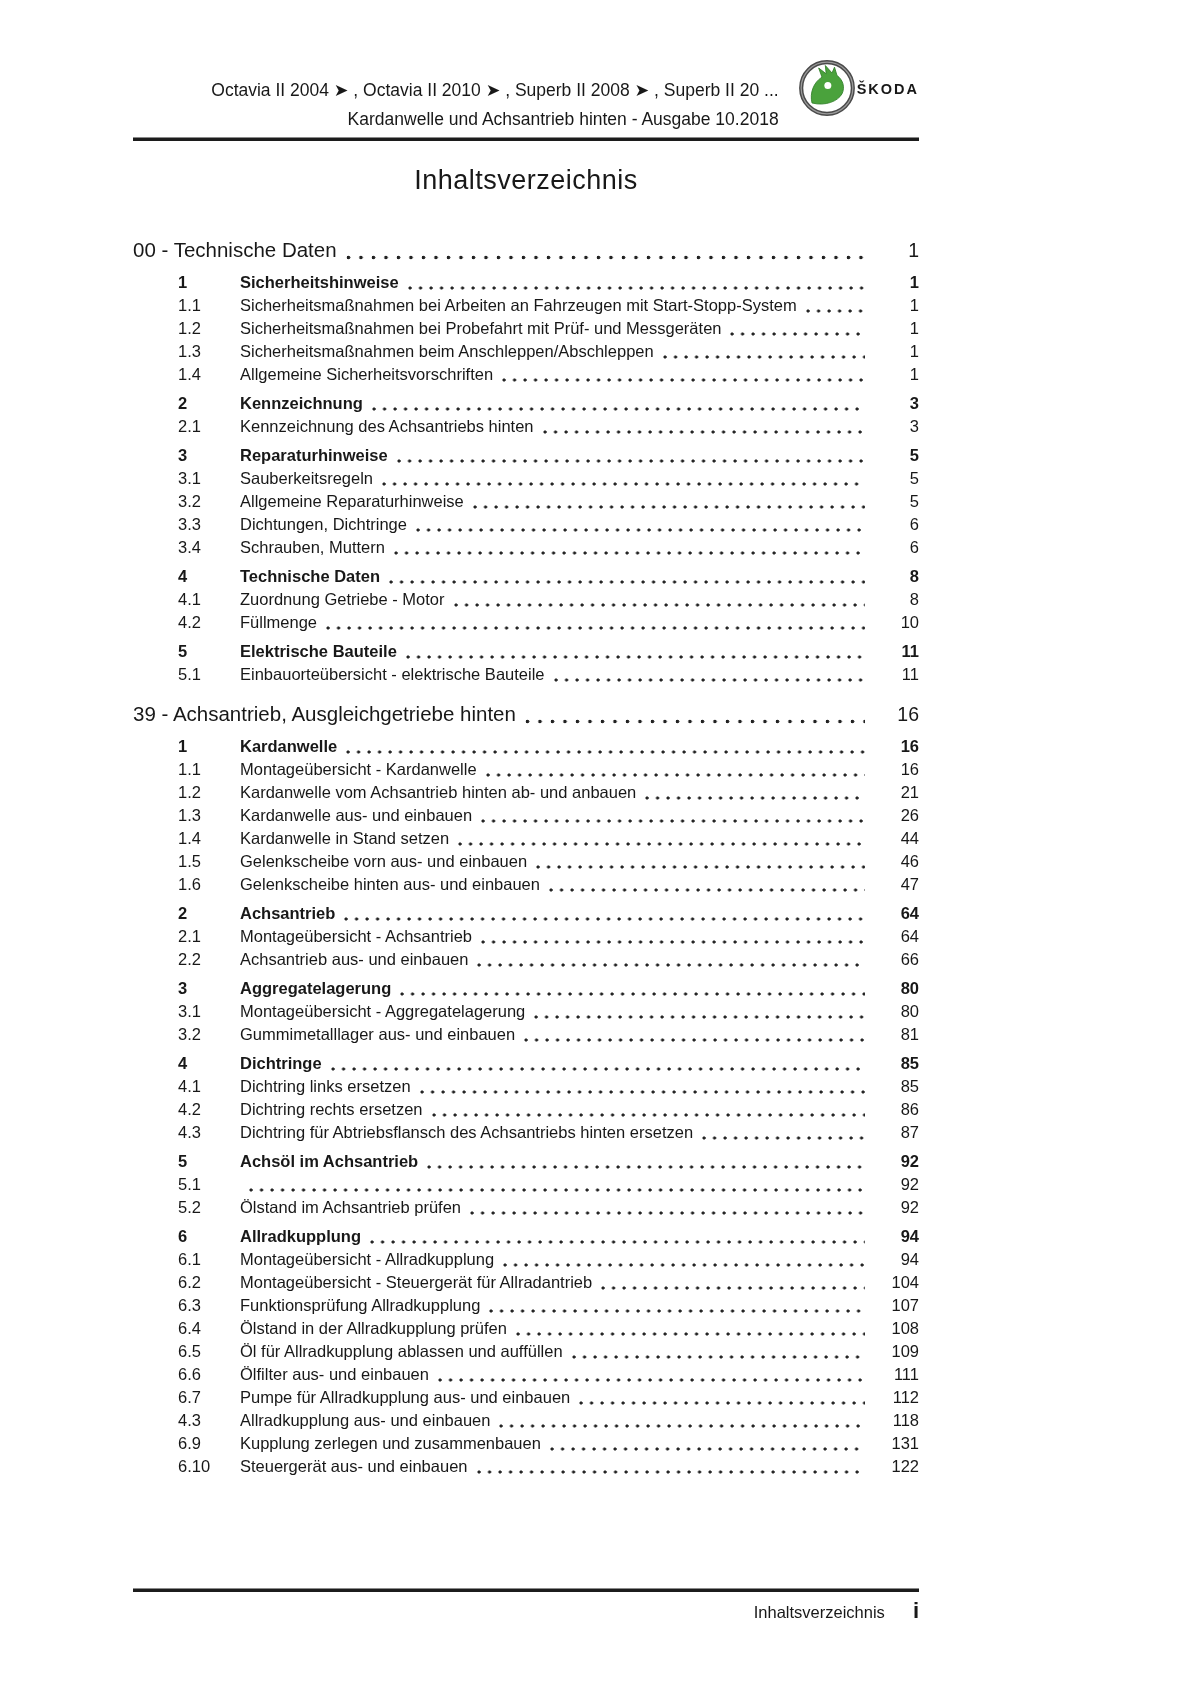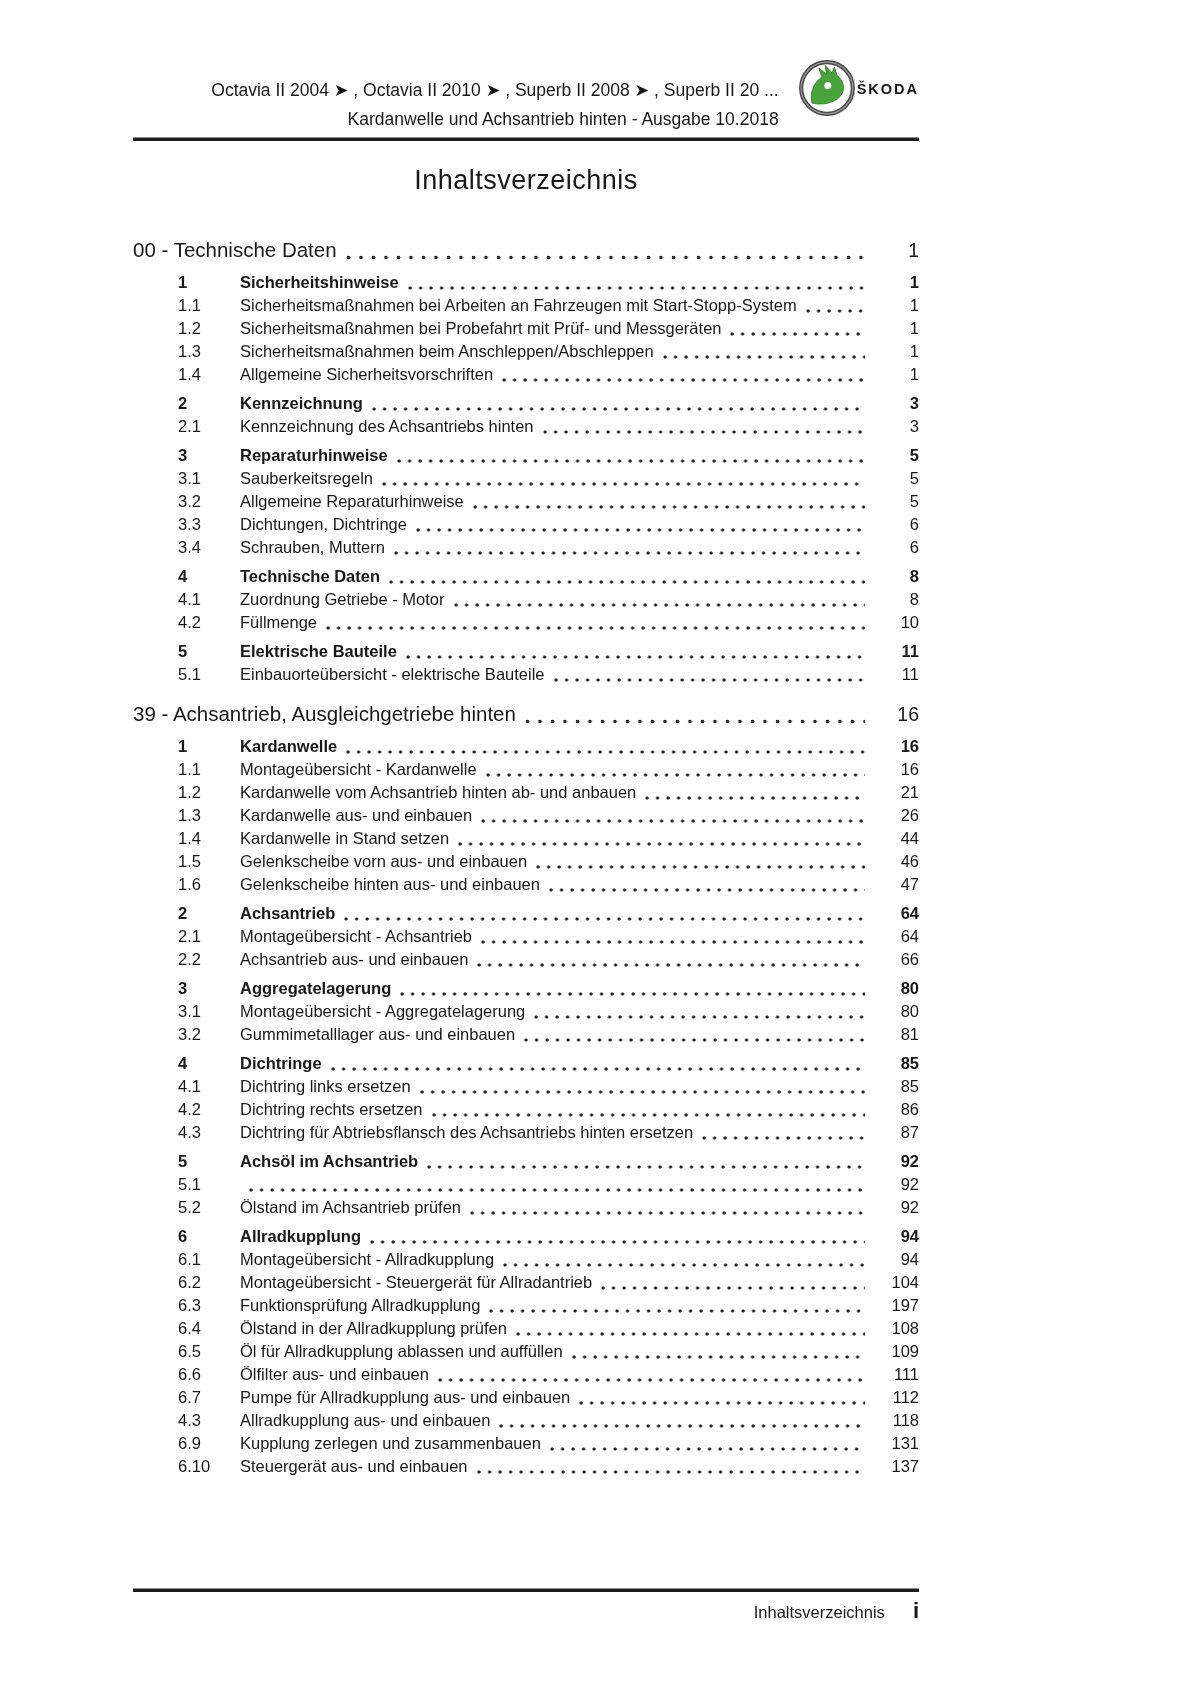--- a/index.html
+++ b/index.html
@@ -345,21 +345,21 @@
         <div class="row entry">
           <span class="num">6.2</span>
           <span class="etitle">Montageübersicht - Steuergerät für Allradantrieb</span>
           <span class="leader"></span>
           <span class="page-num">104</span>
         </div>
         <div class="row entry">
           <span class="num">6.3</span>
           <span class="etitle">Funktionsprüfung Allradkupplung</span>
           <span class="leader"></span>
-          <span class="page-num">197</span>
+          <span class="page-num">107</span>
         </div>
         <div class="row entry">
           <span class="num">6.4</span>
           <span class="etitle">Ölstand in der Allradkupplung prüfen</span>
           <span class="leader"></span>
           <span class="page-num">108</span>
         </div>
         <div class="row entry">
           <span class="num">6.5</span>
           <span class="etitle">Öl für Allradkupplung ablassen und auffüllen</span>
@@ -387,21 +387,21 @@
         <div class="row entry">
           <span class="num">6.9</span>
           <span class="etitle">Kupplung zerlegen und zusammenbauen</span>
           <span class="leader"></span>
           <span class="page-num">131</span>
         </div>
         <div class="row entry">
           <span class="num">6.10</span>
           <span class="etitle">Steuergerät aus- und einbauen</span>
           <span class="leader"></span>
-          <span class="page-num">137</span>
+          <span class="page-num">122</span>
         </div>
       </div>
     </div>
 
   <div class="footer">
     <div class="rule"></div>
     <div class="footer-row">
       <span class="footer-label">Inhaltsverzeichnis</span>
       <span class="footer-page">i</span>
     </div>

